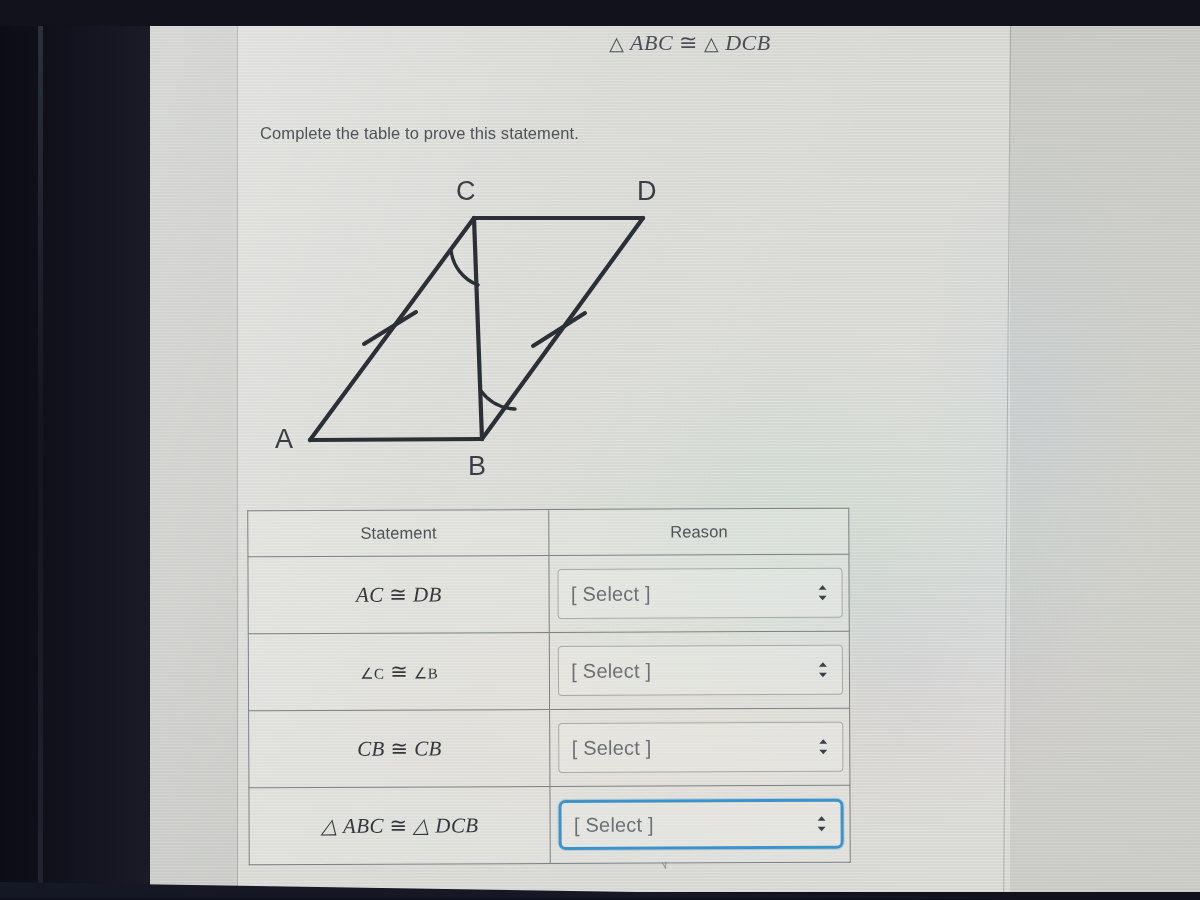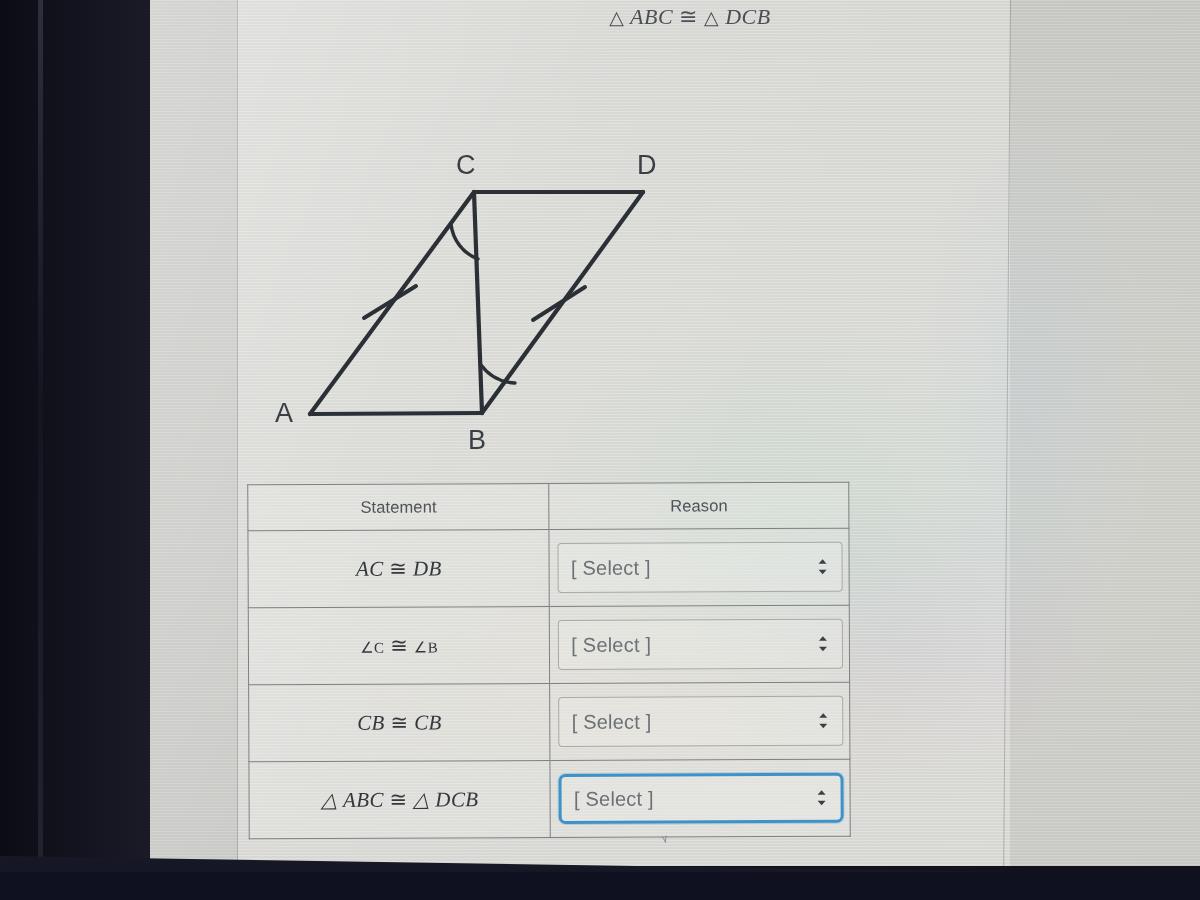--- a/index.html
+++ b/index.html
@@ -7,20 +7,21 @@
     width: 1200px; height: 900px;
     overflow: hidden;
     background: #11121c;
     font-family: "Liberation Sans", sans-serif;
   }
 
   #stage {
     position: relative;
     width: 1200px; height: 850px;
     background: #0e0f19;
+    margin-top: 26px;
   }
 
   
   .bezel-left {
     position: absolute; left: 0; top: 0;
     width: 150px; height: 900px;
     background: linear-gradient(90deg,#0b0c14 0%, #13141f 55%, #1a1b27 100%);
   }
   .bezel-left-sheen {
     position: absolute; left: 38px; top: 0;
@@ -233,20 +234,21 @@
   <div class="content">
 
     <div class="title">
       <span class="tri">△</span>
       <span>ABC</span>
       <span class="cong">≅</span>
       <span class="tri">△</span>
       <span>DCB</span>
     </div>
 
+    <div class="instruction">Complete the table to prove this statement.</div>
 
     <div class="figure">
       <svg width="430" height="330" viewBox="0 0 430 330">
         <g fill="none" stroke="#2b3036" stroke-width="4.2" stroke-linecap="round" stroke-linejoin="round">
 
           <path d="M60,274 L232,273"></path>
           <path d="M60,274 L224,52"></path>
           <path d="M224,52 L232,273"></path>
           <path d="M224,52 L393,52"></path>
           <path d="M232,273 L393,52"></path>

